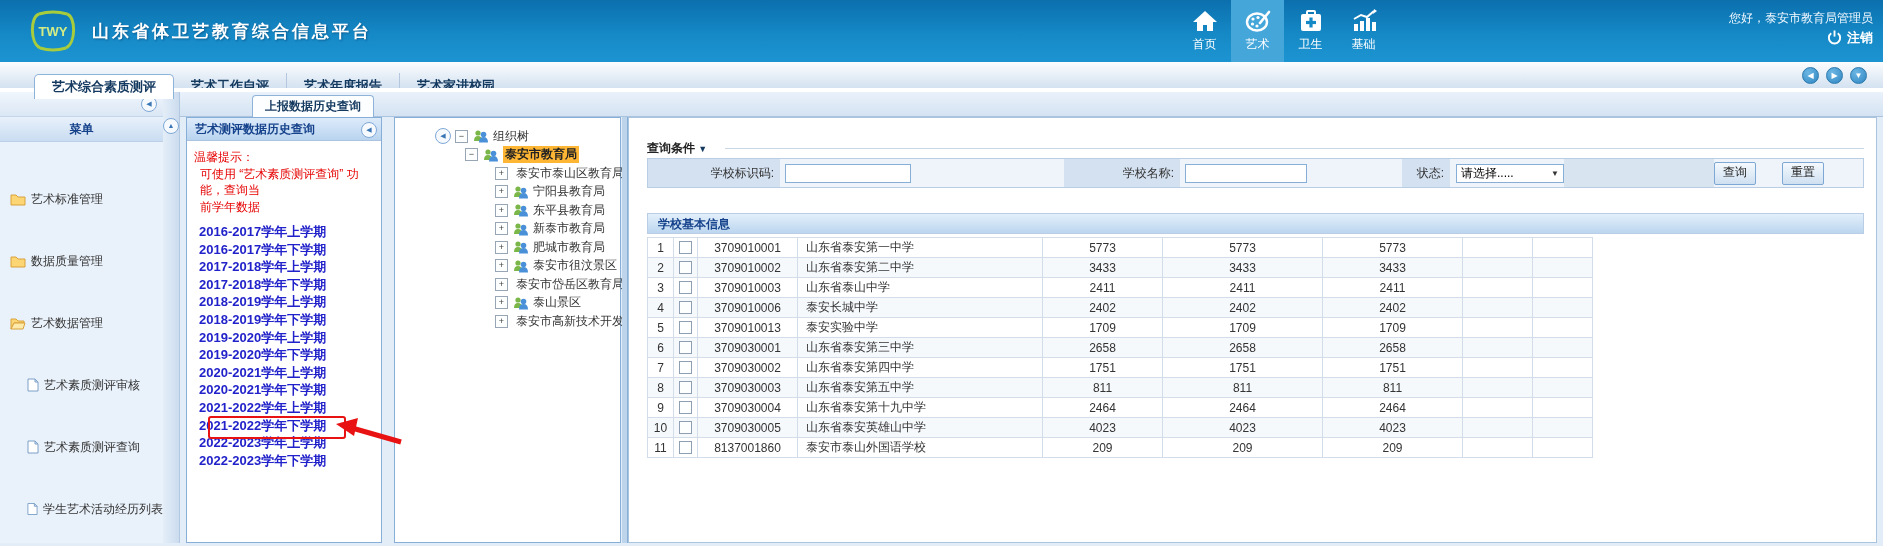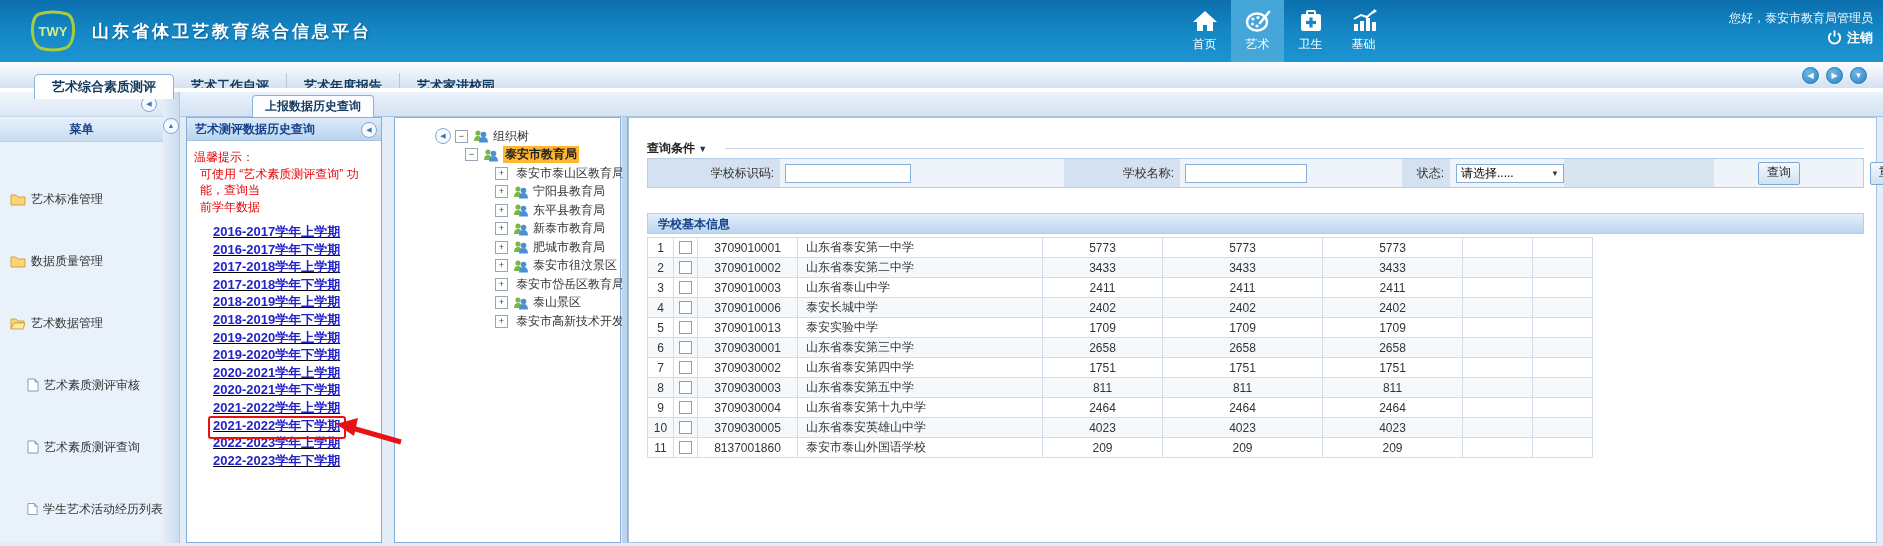--- a/index.html
+++ b/index.html
@@ -52,21 +52,21 @@
     background:linear-gradient(90deg,#e4eef8,#ccdcee);border-right:1px solid #b3c9e2;}
   .splitter .circle-btn{margin:26px auto 0 auto;display:block;}
   
   .panel{background:#fff;border:1px solid #86aed6;box-sizing:border-box;}
   .panel-history{position:absolute;left:186px;top:117px;width:196px;height:426px;}
   .panel-hd{height:22px;line-height:22px;background:linear-gradient(180deg,#ddebfb,#b9d4ef);
     border-bottom:1px solid #a9c3e0;color:#15428b;font-weight:bold;padding-left:8px;position:relative;}
   .panel-hd .circle-btn{position:absolute;right:4px;top:4px;}
   .hint{color:#e60000;padding:8px 4px 0 7px;line-height:16.5px;}
   .hint-l2{padding-left:6px;}
-  .years{margin-top:8px;padding-left:26px;text-decoration:underline;}
+  .years{margin-top:8px;padding-left:12px;}
   .year{height:17.6px;line-height:17.6px;color:#2222ca;font-weight:bold;font-size:13px;cursor:pointer;white-space:nowrap;}
   
   .panel-tree{position:absolute;left:394px;top:117px;width:227px;height:426px;padding-top:9px;}
   .tree-row{height:18.5px;display:flex;align-items:center;gap:4px;white-space:nowrap;color:#333;}
   .tr-root{padding-left:40px;}
   .tr-bureau{padding-left:70px;}
   .tr-child{padding-left:100px;}
   .pm{width:11px;height:11px;border:1px solid #98a5b5;background:#fdfefe;font-size:9px;line-height:10px;
     text-align:center;color:#444;flex:0 0 auto;cursor:pointer;}
   .tree-label{cursor:pointer;}
@@ -81,21 +81,21 @@
     background:#eef4fa;display:flex;align-items:center;box-sizing:border-box;}
   .f-label{background:#d4e1f1;height:100%;display:flex;align-items:center;justify-content:flex-end;
     padding-right:6px;color:#333;box-sizing:border-box;flex:0 0 auto;}
   .txt{height:17px;border:1px solid #86aed6;background:#fff;margin:0 5px;flex:0 0 auto;font-size:12px;padding:0 3px;}
   .fspacer{flex:0 0 auto;height:100%;}
   .fspacer.shaded{background:#d9e4f1;}
   .sel{width:108px;height:19px;border:1px solid #86aed6;background:#fff;margin-left:6px;display:flex;
     align-items:center;justify-content:space-between;padding:0 4px;box-sizing:border-box;cursor:pointer;flex:0 0 auto;}
   .sel .caret{font-size:8px;color:#333;}
   .btn{width:40px;height:21px;line-height:19px;text-align:center;border:1px solid #7da7d4;border-radius:2px;
-    background:linear-gradient(180deg,#f4f9fd,#cfe0f1);color:#222;cursor:pointer;flex:0 0 auto;margin-left:44px;}
+    background:linear-gradient(180deg,#f4f9fd,#cfe0f1);color:#222;cursor:pointer;flex:0 0 auto;}
   .section-hd{position:absolute;left:18px;top:95px;width:1217px;height:21px;line-height:21px;box-sizing:border-box;
     background:linear-gradient(180deg,#e3effb,#bcd6ef);border:1px solid #b9cde4;color:#15428b;font-weight:bold;padding-left:10px;}
   .schools{position:absolute;left:18px;top:119px;border-collapse:collapse;background:#fff;}
   .schools th,.schools td{border:1px solid #d2dde9;padding:0 4px;text-align:center;color:#333;font-weight:normal;font-size:12px;white-space:nowrap;}
   .schools th{height:20px;background:linear-gradient(180deg,#fbfcfe,#edf2f8);color:#222;}
   .schools td{height:19px;}
   .schools td.name{text-align:left;padding-left:8px;}
   .schools tr:nth-child(even) td{background:#f6f9fc;}
   .cbx{width:11px;height:11px;border:1px solid #8e9eb3;background:#fdfefe;margin:0 auto;cursor:pointer;}
   .num{color:#555;}

